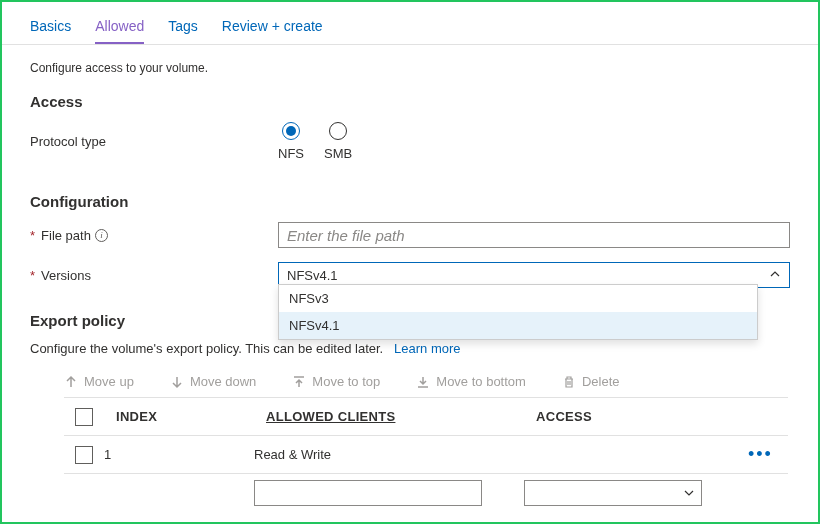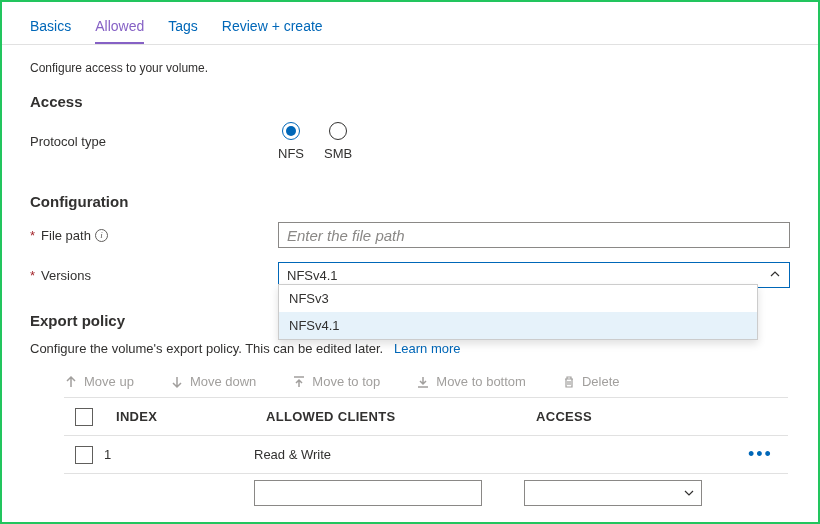--- a/index.html
+++ b/index.html
@@ -143,21 +143,21 @@
     margin-right: 2px;
   }
   .thead, .trow {
     display: flex;
     align-items: center;
     border-bottom: 1px solid #e1e1e1;
     min-height: 38px;
   }
   .cell-chk { width: 40px; display:flex; justify-content:center; }
   .cell-idx { width: 150px; }
-  .cell-ac  { width: 270px; }
+  .cell-ac  { width: 270px; text-decoration: underline; }
   .cell-acc { flex: 1; }
   .cell-more { width: 40px; color:#0067b8; font-size:18px; letter-spacing:2px; cursor:pointer; }
   .thead .th {
     font-size: 13px;
     font-weight: 600;
     letter-spacing: 0.3px;
     color: #323130;
     text-transform: uppercase;
     padding-left: 12px;
   }

